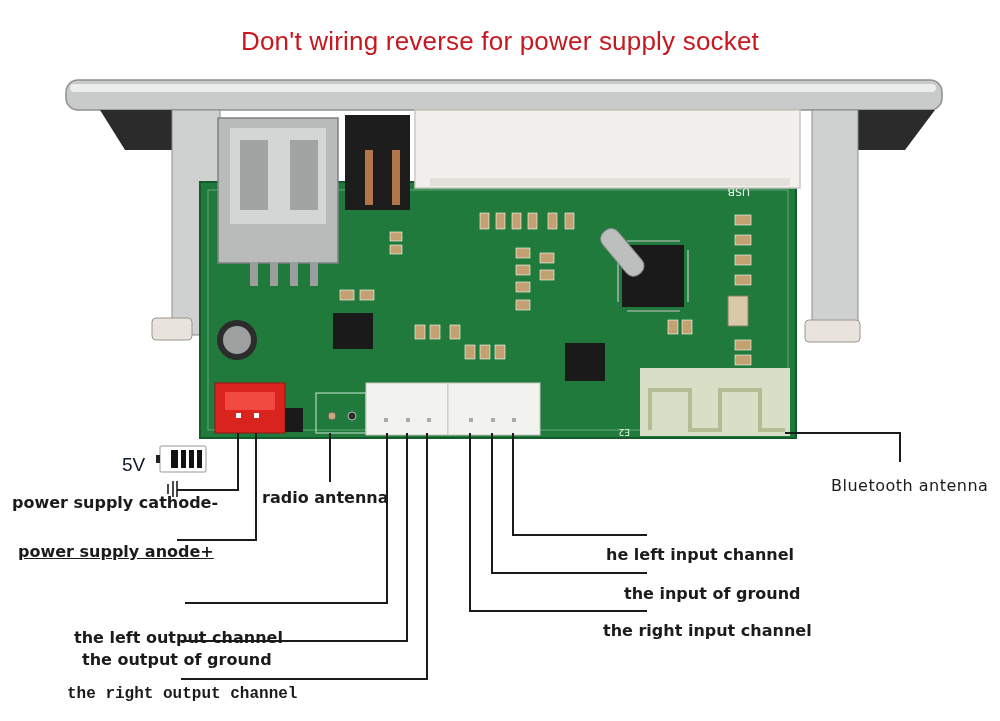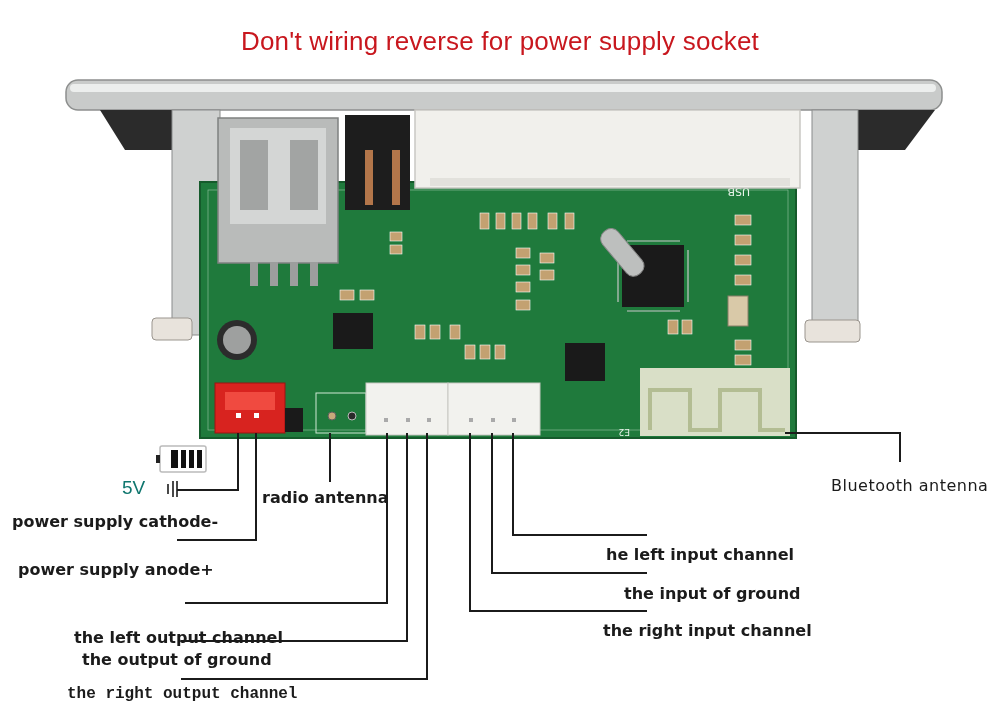--- a/index.html
+++ b/index.html
@@ -4,22 +4,22 @@
 <style>
   html, body { margin:0; padding:0; background:#ffffff; }
   body { width:1000px; height:721px; position:relative; overflow:hidden;
          font-family:"DejaVu Sans", sans-serif; }
   .title { position:absolute; left:0; top:26px; width:1000px; text-align:center;
            font-family:"Liberation Sans", sans-serif; font-size:26px; color:#c8171e; letter-spacing:0.2px; }
   svg#board { position:absolute; left:0; top:0; }
   .lbl { position:absolute; font-family:"DejaVu Sans", sans-serif; font-weight:bold;
          font-size:16px; color:#1b1b1b; white-space:nowrap; }
   .lbl.light { font-weight:normal; font-size:16px; letter-spacing:0.5px; }
-  .v5 { position:absolute; left:122px; top:477px; font-family:"Liberation Sans", sans-serif;
-        font-size:19px; color:#0f766e; }
+  .v5 { position:absolute; left:122px; top:454px; font-family:"Liberation Sans", sans-serif;
+        font-size:19px; color:#0f172a; }
 </style>
 </head>
 <body>
 
 <div class="title">Don't wiring reverse for power supply socket</div>
 
 <svg id="board" width="1000" height="721" viewBox="0 0 1000 721">
 
   <g>
     <rect x="66" y="80" width="876" height="30" rx="12" fill="#c9cbca" stroke="#8d8f8e" stroke-width="1.5"></rect>
@@ -161,22 +161,22 @@
     <polyline points="427,433 427,679 181,679"></polyline>
     <polyline points="513,433 513,535 647,535"></polyline>
     <polyline points="492,433 492,573 647,573"></polyline>
     <polyline points="470,433 470,611 647,611"></polyline>
     <polyline points="785,433 900,433 900,462"></polyline>
   </g>
 </svg>
 
 <div class="v5">5V</div>
 
-<div class="lbl" style="left:12px; top:512px;">power supply cathode-</div>
-<div class="lbl" style="left:18px; top:560px;">power supply anode+</div>
+<div class="lbl" style="left:12px; top:493px;">power supply cathode-</div>
+<div class="lbl" style="left:18px; top:542px;text-decoration:underline;">power supply anode+</div>
 <div class="lbl" style="left:262px; top:488px;">radio antenna</div>
 <div class="lbl" style="left:74px; top:611px;margin-top:17px;">the left output channel</div>
 <div class="lbl" style="left:82px; top:650px;">the output of ground</div>
 <div class="lbl" style="left:67px; top:685px;font-family:Liberation Mono, monospace;">the right output channel</div>
 <div class="lbl" style="left:606px; top:545px;">he left input channel</div>
 <div class="lbl" style="left:624px; top:584px;text-align:center;">the input of ground</div>
 <div class="lbl" style="left:603px; top:621px;">the right input channel</div>
 <div class="lbl light" style="left:823px; top:476px;margin-left:8px;">Bluetooth antenna</div>
 
 </body></html>

